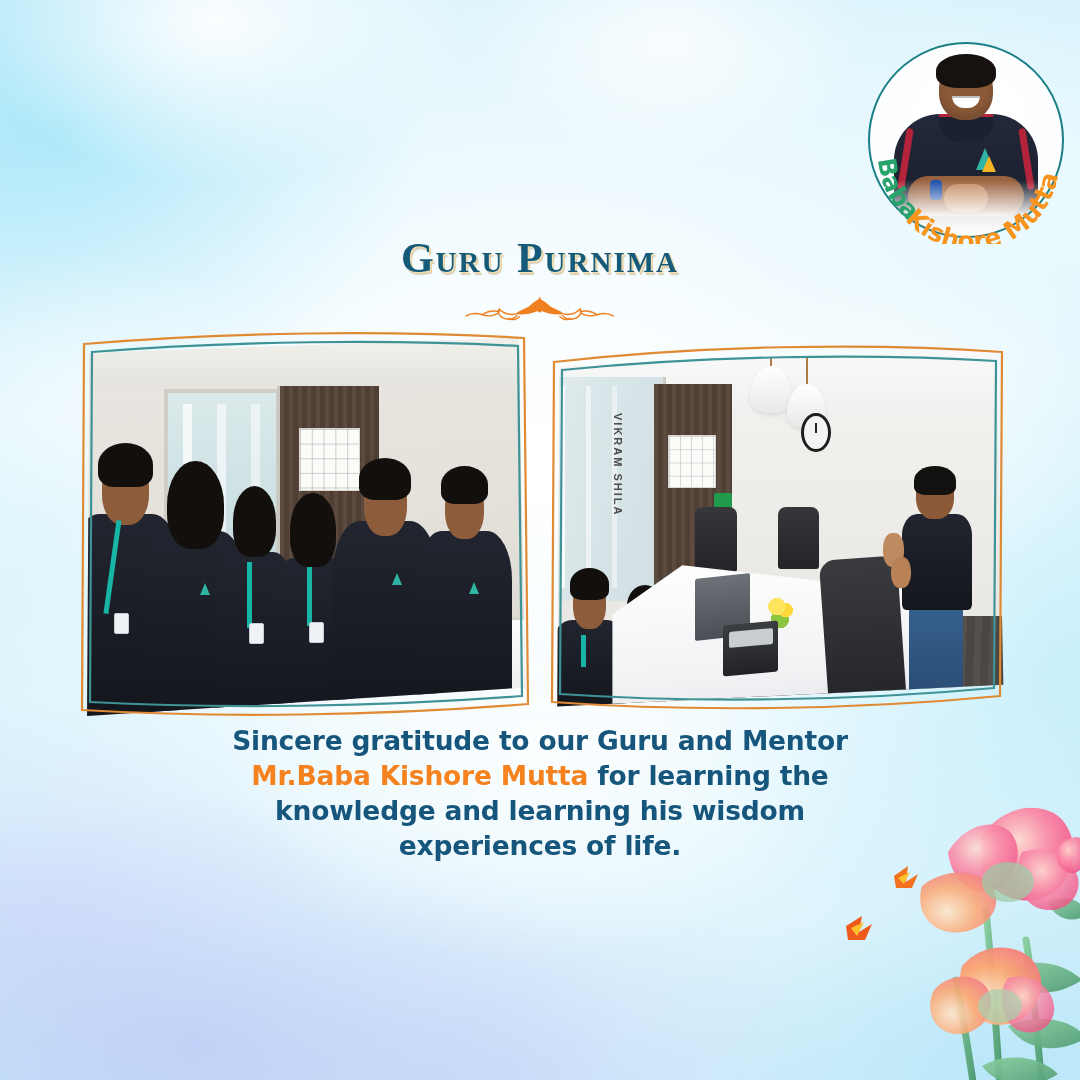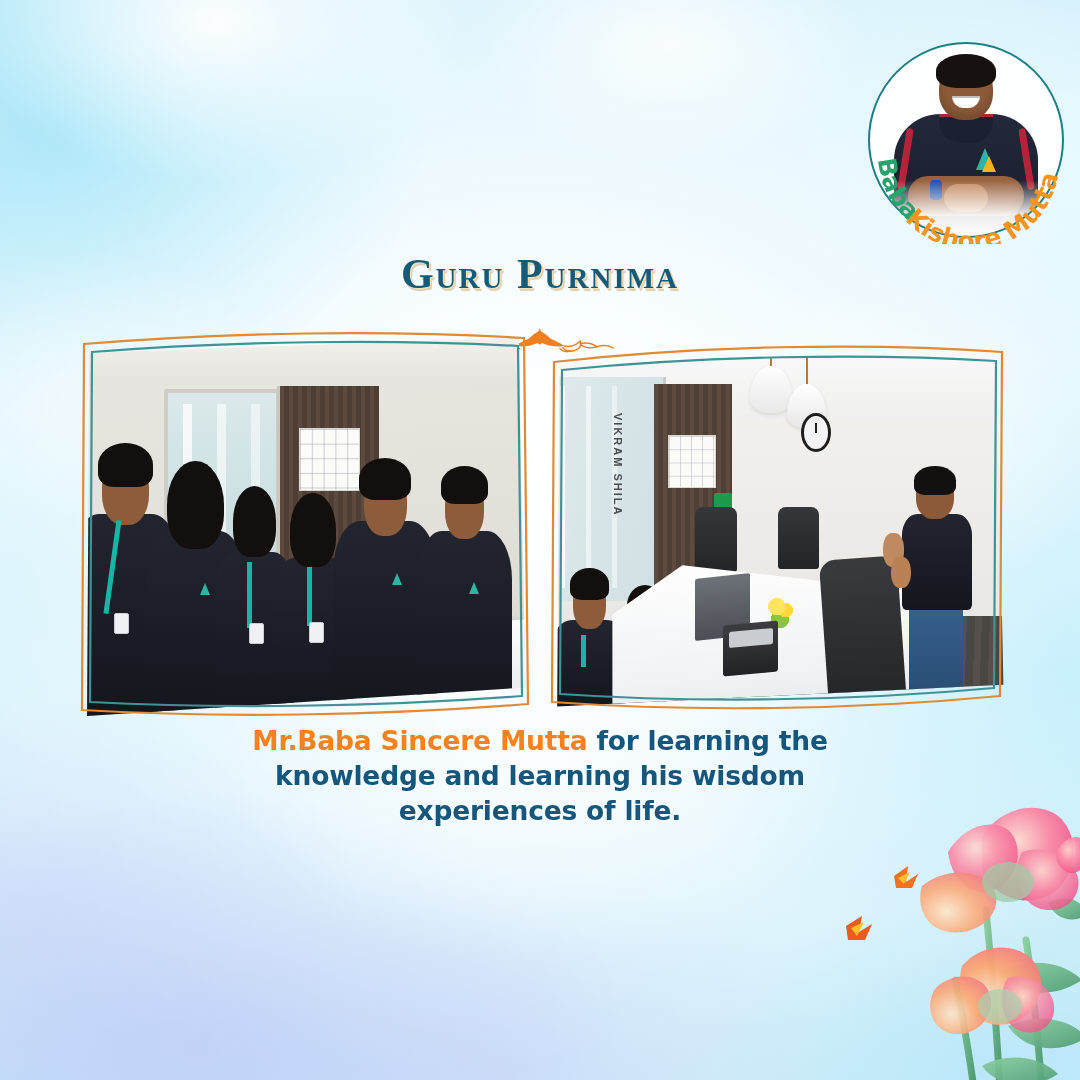--- a/index.html
+++ b/index.html
@@ -152,21 +152,21 @@
     font-family: "Liberation Serif", "DejaVu Serif", serif;
     font-size: 42px;
     letter-spacing: 2px;
     font-weight: bold;
     font-variant: small-caps;
     color: #155a78;
     text-shadow:
       1px 1px 0 #f0e0bb,
       2px 2px 0 #e7d3a4,
       2px 3px 1px rgba(120,90,40,0.28);
-    margin: 16px;
+    margin: 0;
     line-height: 1.05;
   }
   #title-ornament { margin-top: 10px; height: 38px; }
 
   
   .photo-card {
     position: absolute;
     overflow: visible;
   }
   .frame-svg { position: absolute; inset: 0; overflow: visible; }
@@ -546,22 +546,23 @@
         </div>
       </div>
     </div>
     <svg class="frame-svg" viewBox="0 0 460 362" preserveAspectRatio="none">
       <path d="M6,14 C150,-2 315,-6 454,4 L452,348 C305,362 145,364 4,354 Z" fill="none" stroke="#e08a34" stroke-width="2.2"></path>
       <path d="M14,22 C155,8 316,5 448,13 L446,340 C305,353 147,355 12,346 Z" fill="none" stroke="#3f9396" stroke-width="2.2"></path>
     </svg>
   </div>
 
   <div id="caption">
+    <div>Sincere gratitude to our Guru and Mentor</div>
     <div>
-      <span class="hl">Mr.Baba Sincere Mutta</span><span> for learning the</span>
+      <span class="hl">Mr.Baba Kishore Mutta</span><span> for learning the</span>
     </div>
     <div>knowledge and learning his wisdom</div>
     <div>experiences of life.</div>
   </div>
 
   <svg id="flower-art" viewBox="0 0 300 300">
     <defs>
       <radialGradient id="pet1" cx="40%" cy="35%" r="75%">
         <stop offset="0%" stop-color="#ffd9cf"></stop>
         <stop offset="45%" stop-color="#fb8aa6"></stop>

